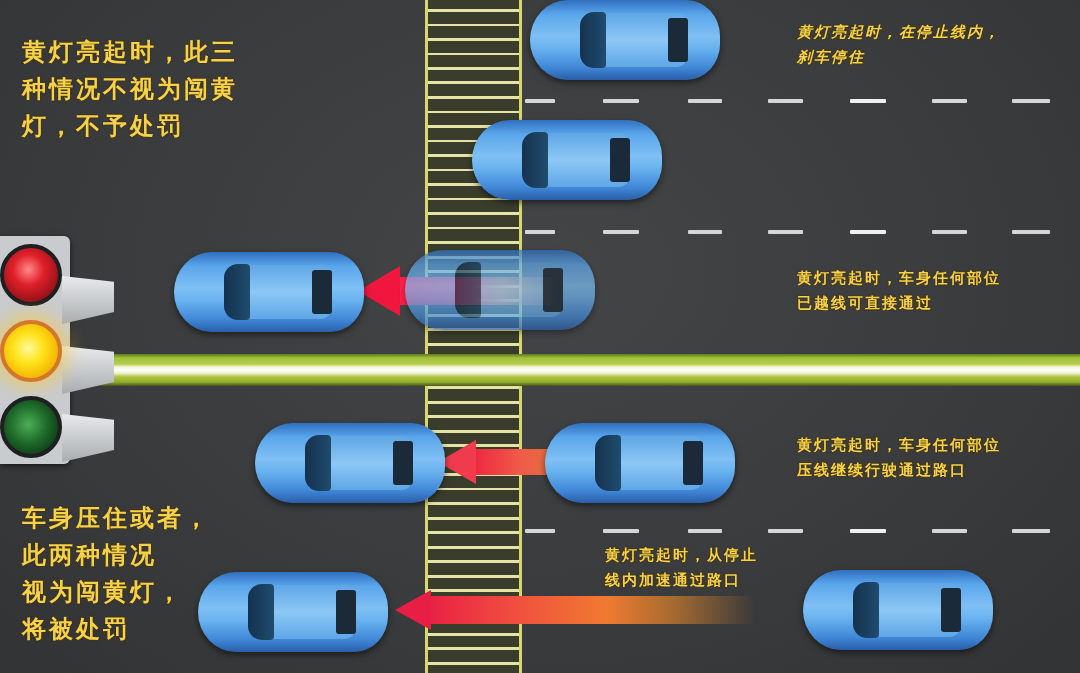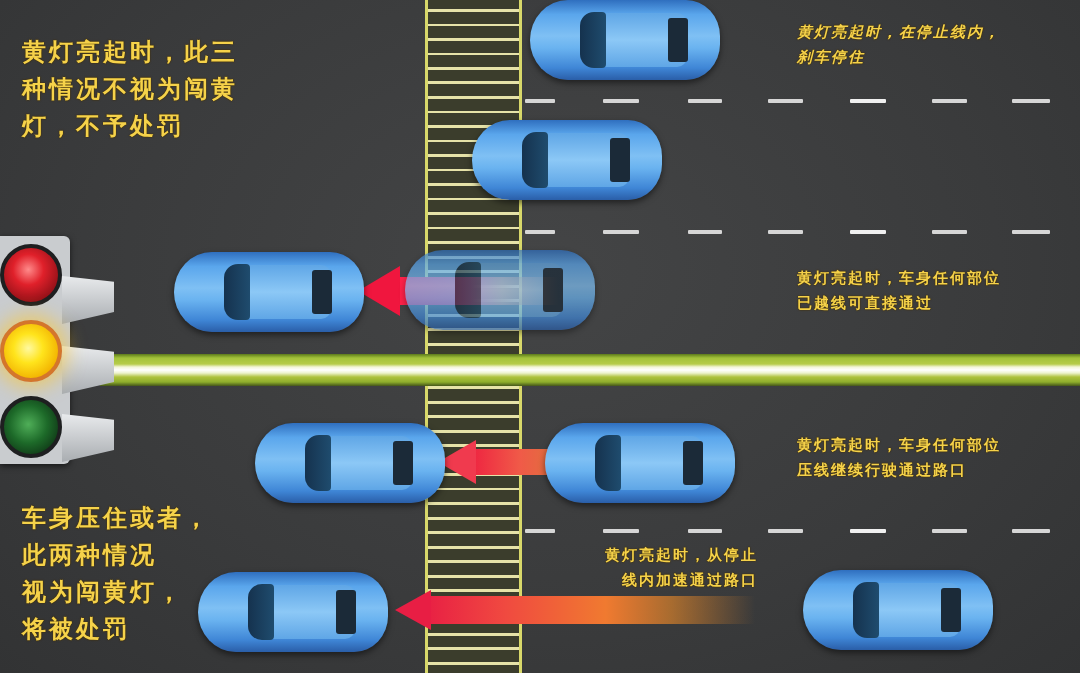--- a/index.html
+++ b/index.html
@@ -166,15 +166,15 @@
 此两种情况
 视为闯黄灯，
 将被处罚</div>
 
   <div class="cap small" style="left:797px;top:20px;font-style:italic;">黄灯亮起时，在停止线内，
 刹车停住</div>
   <div class="cap small" style="left:797px;top:266px;">黄灯亮起时，车身任何部位
 已越线可直接通过</div>
   <div class="cap small" style="left:797px;top:433px;">黄灯亮起时，车身任何部位
 压线继续行驶通过路口</div>
-  <div class="cap small" style="left:605px;top:543px;text-align:right;">黄灯亮起时，从停止
+  <div class="cap small" style="left:605px;top:543px;">黄灯亮起时，从停止
 线内加速通过路口</div>
 </div>
 
 </body></html>

